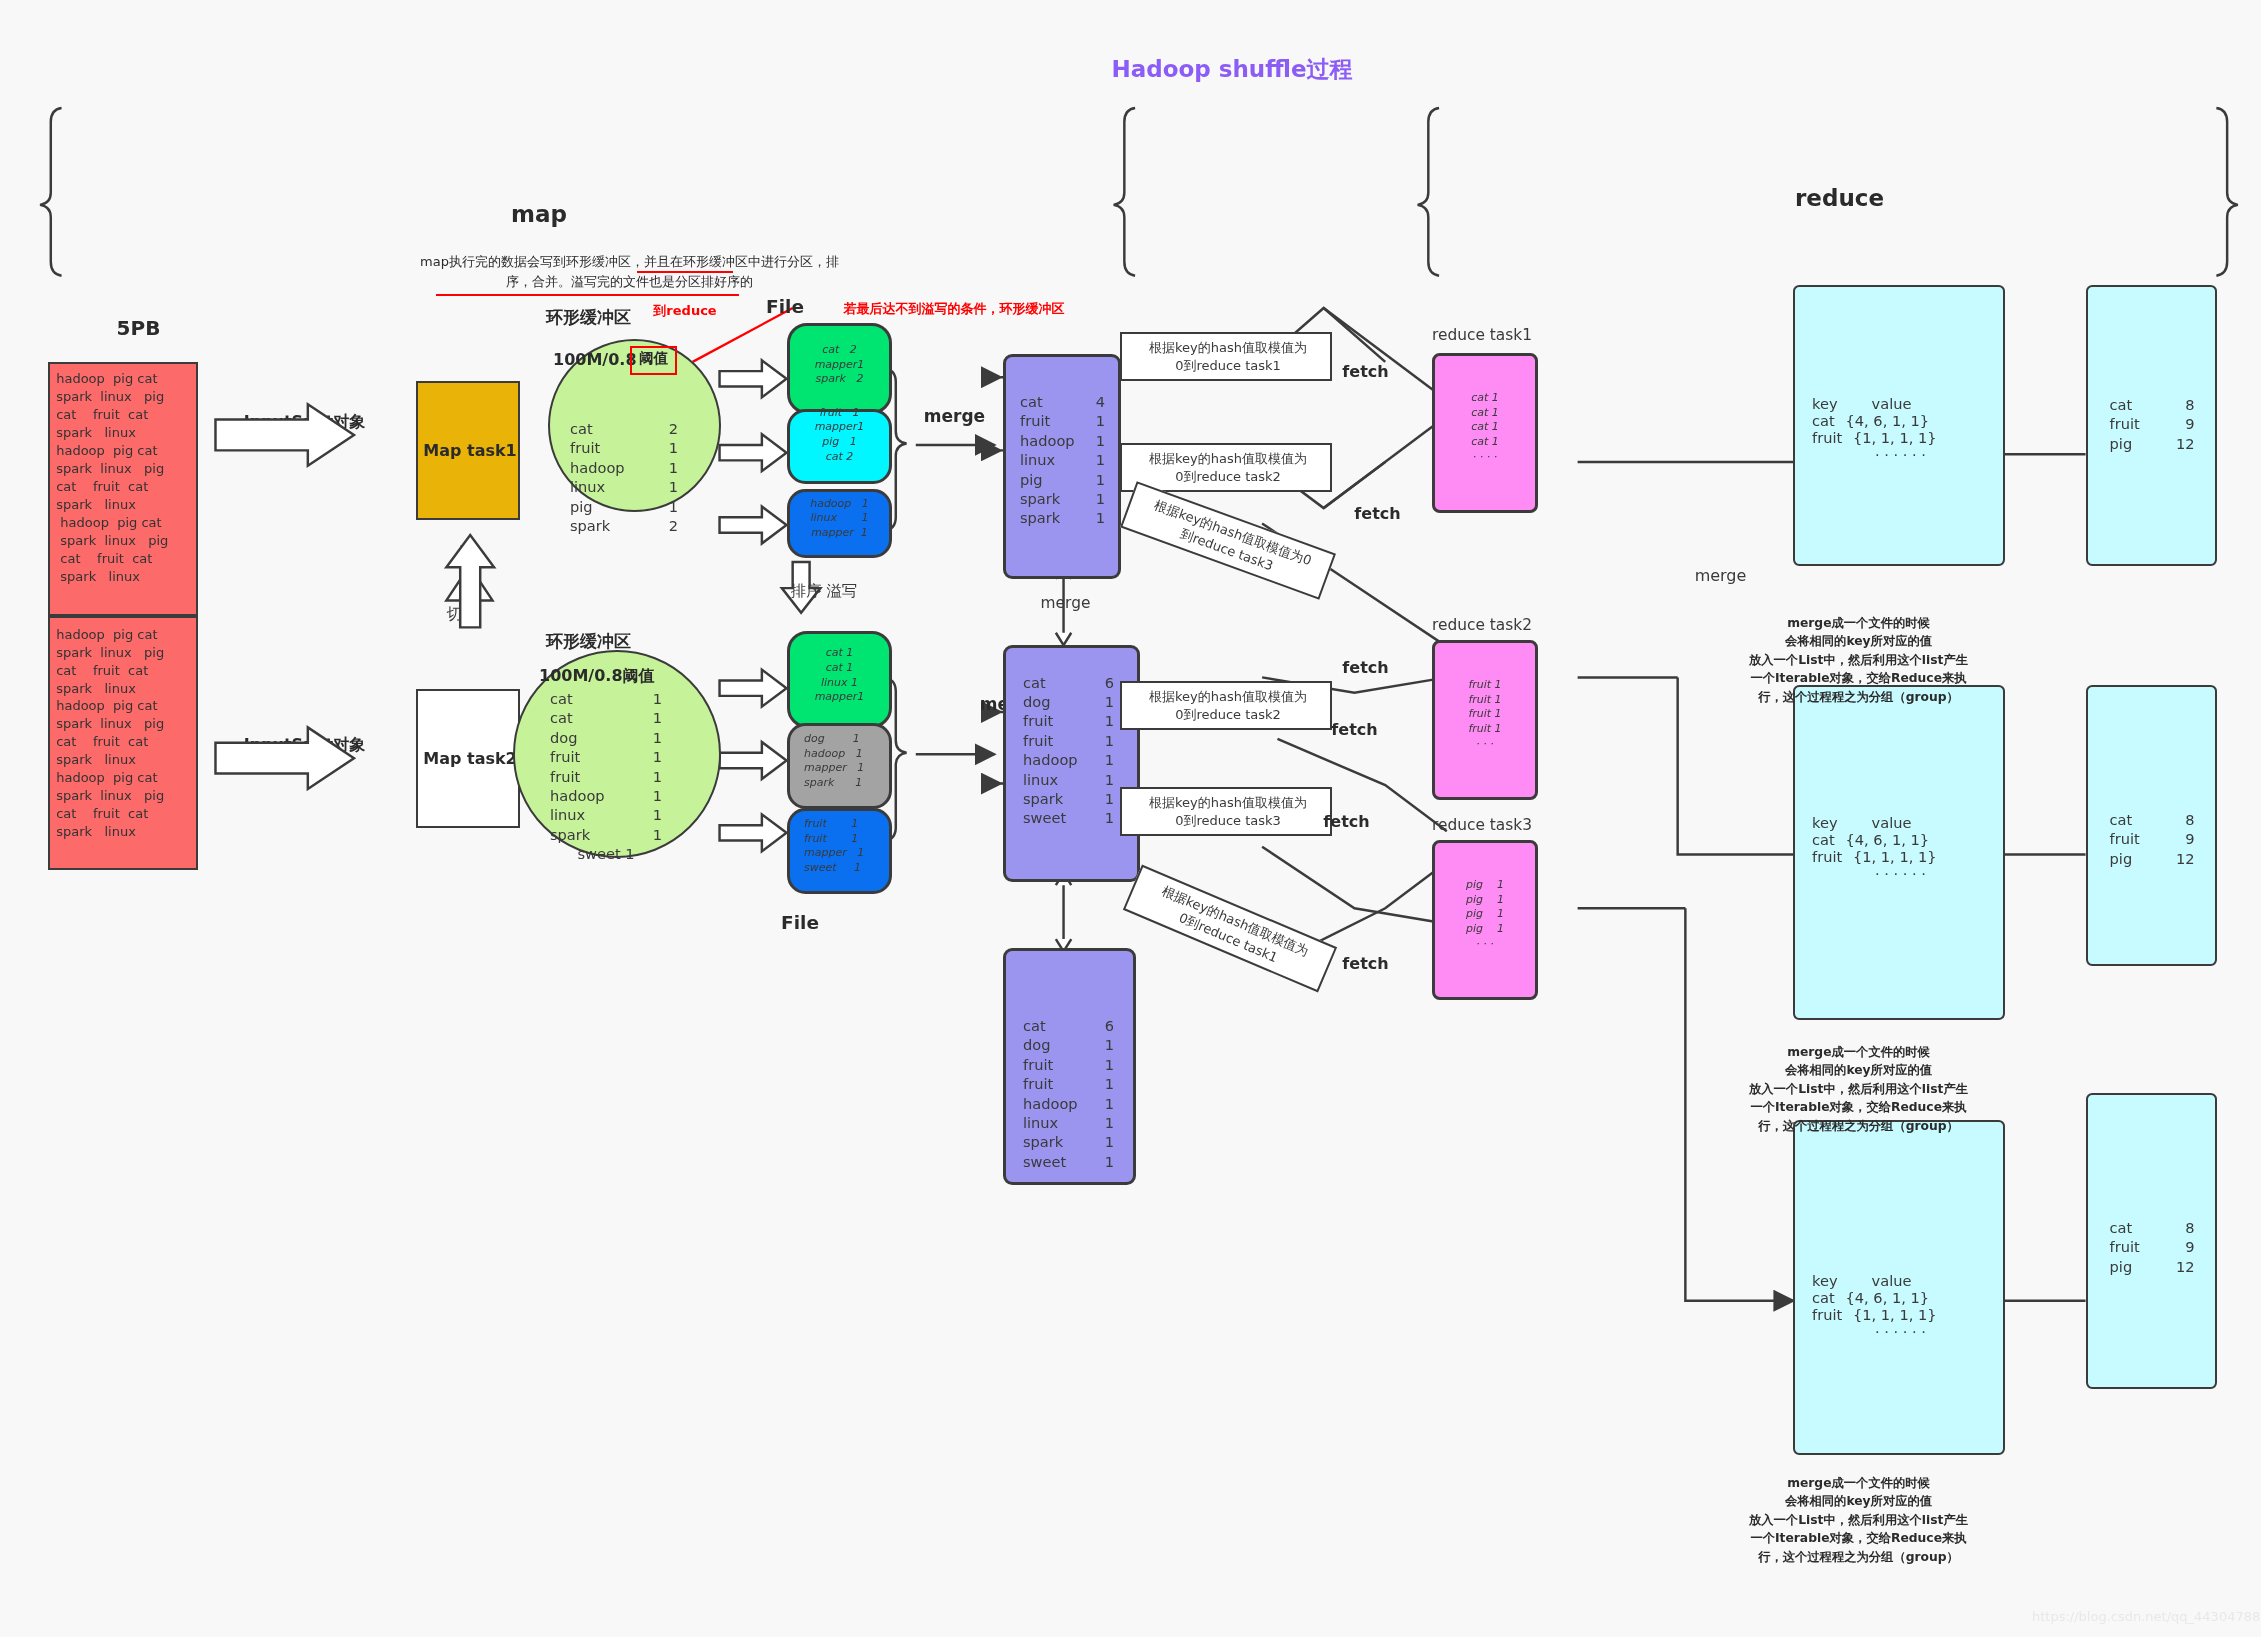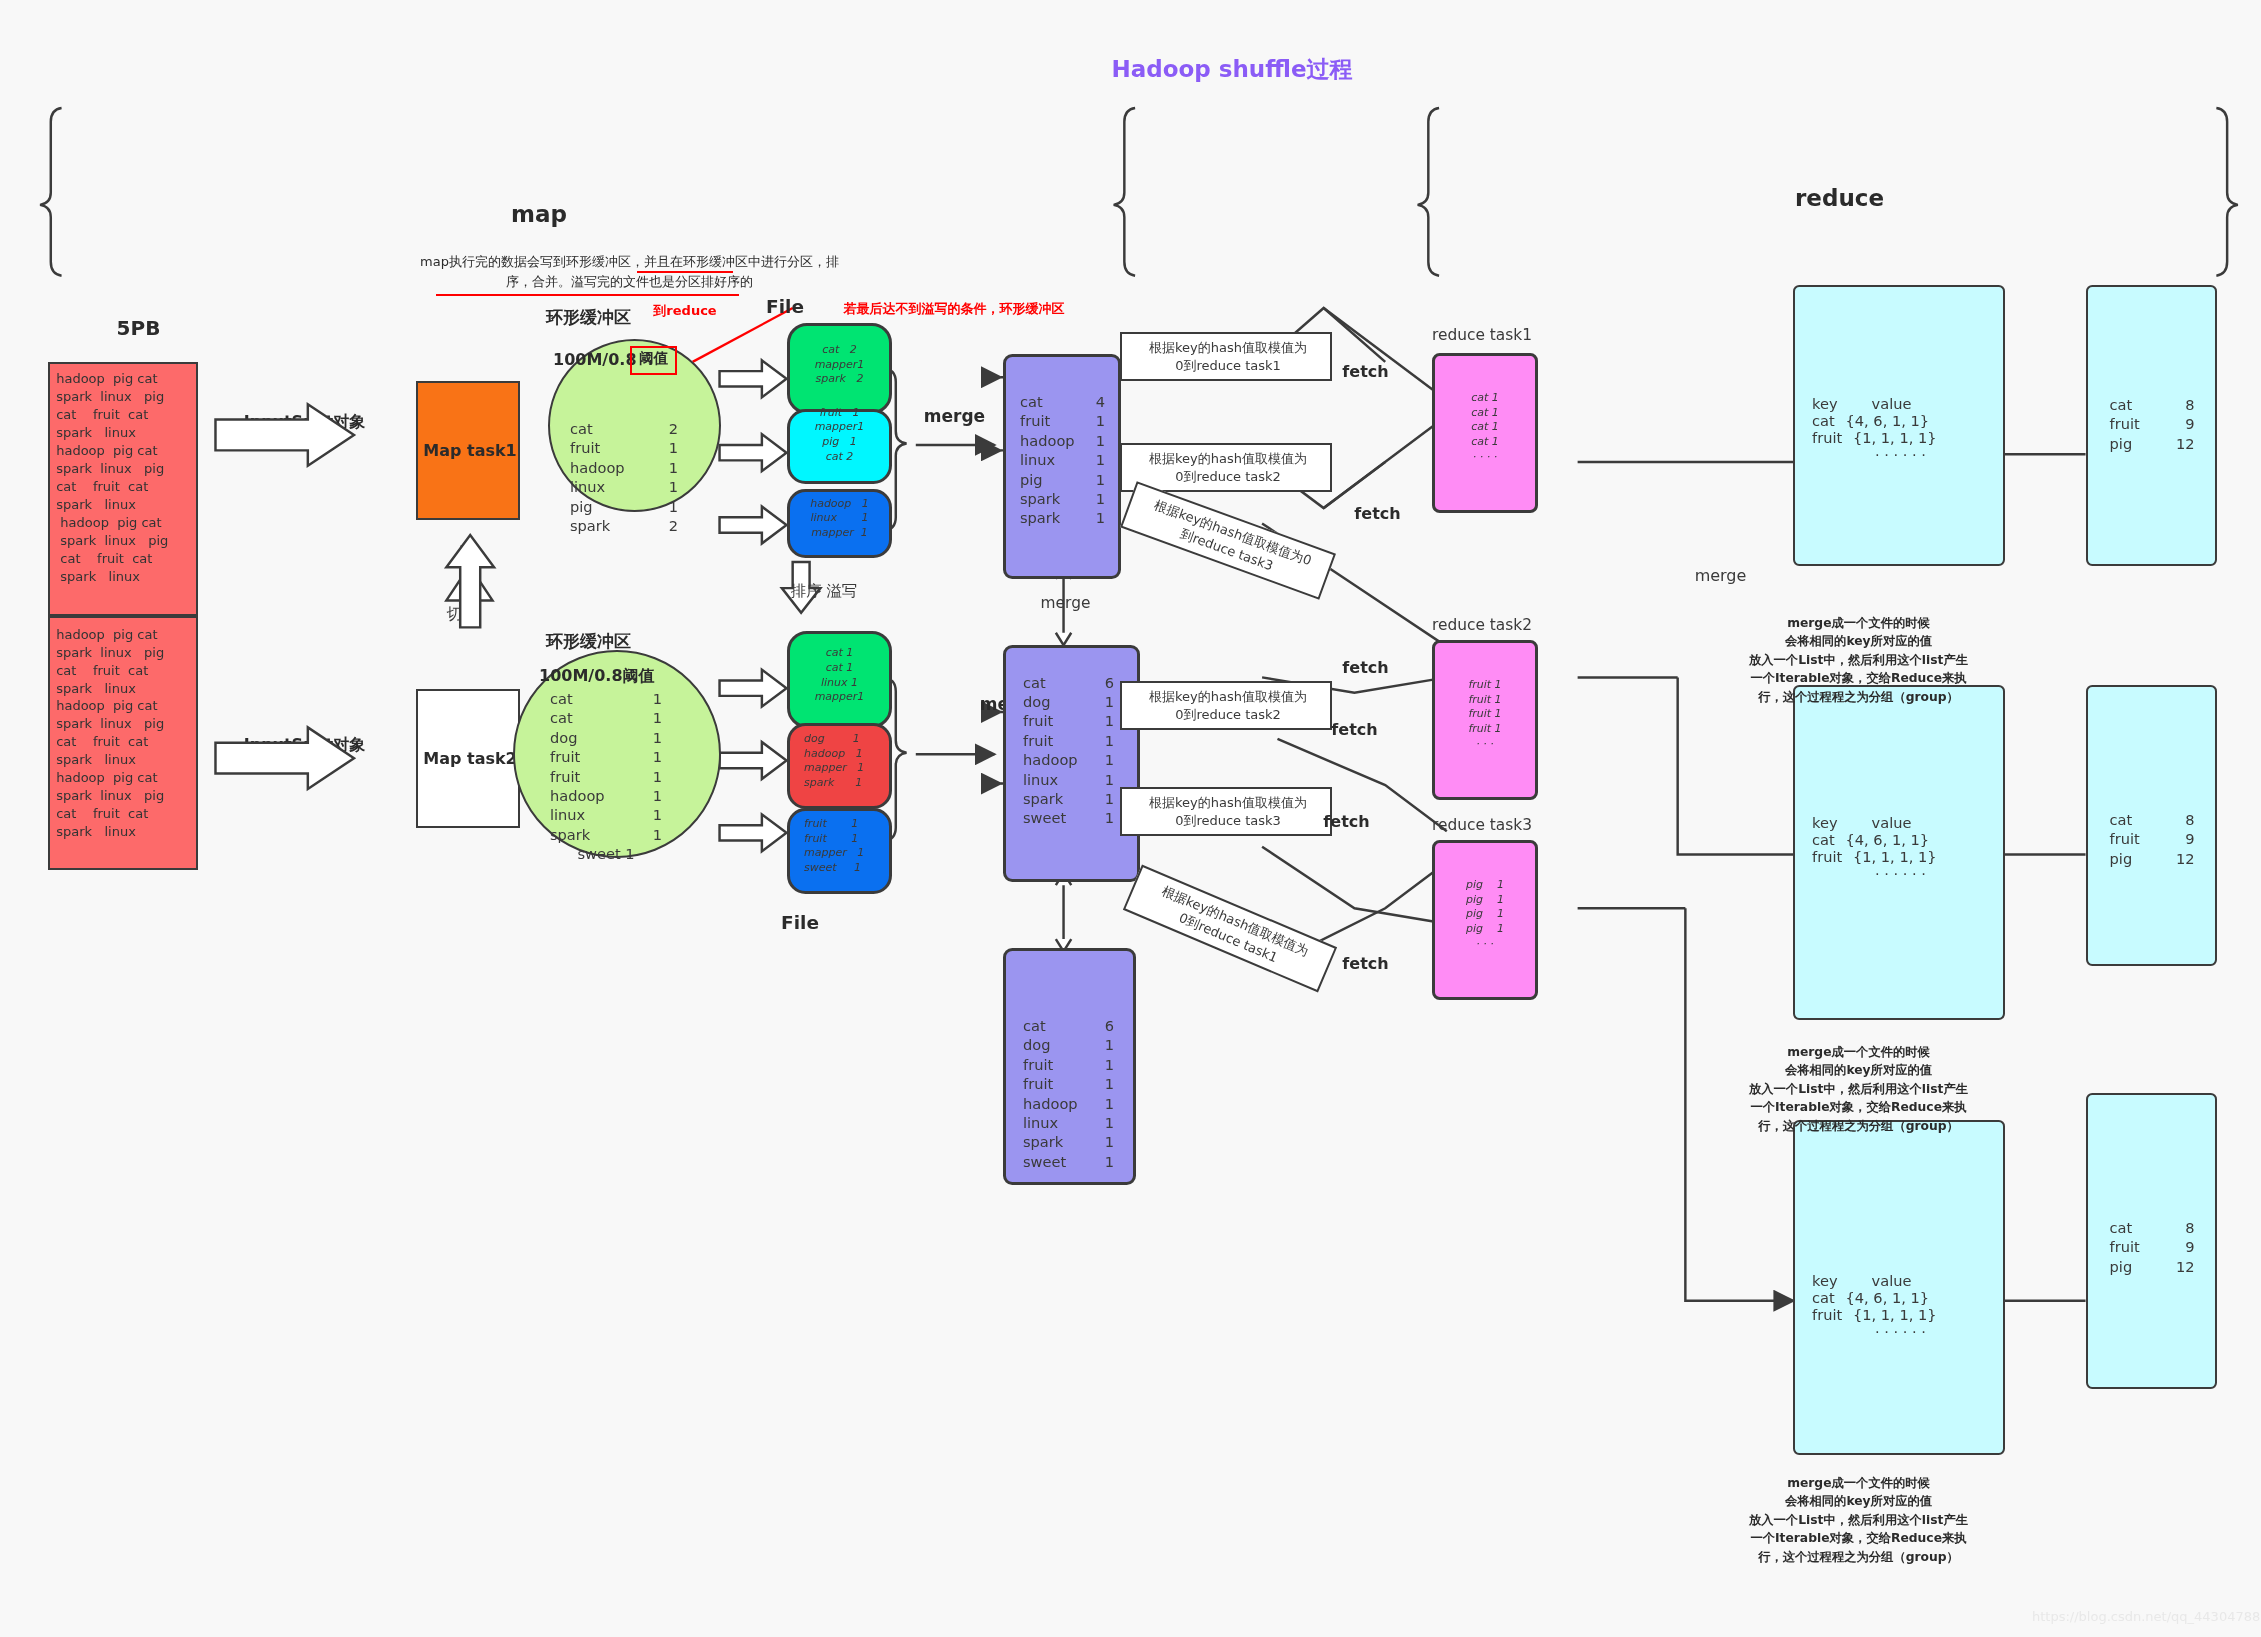--- a/index.html
+++ b/index.html
@@ -130,21 +130,21 @@
     <path d="M935,672 h55 v-14 l32,24 l-32,24 v-14 h-55 z"></path>
 
     <path d="M935,884 h55 v-14 l32,24 l-32,24 v-14 h-55 z"></path>
     <path d="M935,978 h55 v-14 l32,24 l-32,24 v-14 h-55 z"></path>
     <path d="M935,1072 h55 v-14 l32,24 l-32,24 v-14 h-55 z"></path>
 
     <path d="M1030,730 h22 v34 h14 l-25,32 l-25,-32 h14 z"></path>
   </g>
 </svg>
 
-<div class="abs box" style="left:416px;top:381px;width:104px;height:139px;background:#f97316;">
+<div class="abs box" style="left:416px;top:381px;width:104px;height:139px;background:#eab308;">
   <div class="abs lblb" style="left:0;top:58px;width:104px;">Map task1</div>
 </div>
 <div class="abs box" style="left:416px;top:689px;width:104px;height:139px;background:#fff;">
   <div class="abs lblb" style="left:0;top:58px;width:104px;">Map task2</div>
 </div>
 
 <div class="abs" style="left:360px;top:252px;width:539px;font-size:13px;font-weight:normal;line-height:1.5;
      color:#2b2b2b;text-align:center;white-space:pre;border-bottom:0;">map执行完的数据会写到环形缓冲区，并且在环形缓冲区中进行分区，排
 序，合并。溢写完的文件也是分区排好序的</div>
 <div class="abs" style="left:637px;top:271px;width:96px;height:2.3px;background:#ff0000;"></div>
@@ -254,21 +254,21 @@
 </div>
 
 <div class="abs" style="left:787px;top:631px;width:99px;height:91px;border-radius:20px;
      background:#00e472;border:3.1px solid #3b3b3b;">
   <div class="ctr" style="margin-top:12.3px;white-space:pre;">cat 1
 cat 1
 linux 1
 mapper1</div>
 </div>
 <div class="abs" style="left:787px;top:723px;width:99px;height:80px;border-radius:18.5px;
-     background:#ef4444;border:3.1px solid #3b3b3b;">
+     background:#a3a3a3;border:3.1px solid #3b3b3b;">
   <div class="ctr" style="margin-top:6.2px;white-space:pre;text-align:left;padding-left:14px;">dog        1
 hadoop   1
 mapper   1
 spark      1</div>
 </div>
 <div class="abs" style="left:787px;top:808px;width:99px;height:80px;border-radius:18.5px;
      background:#0a70f0;border:3.1px solid #3b3b3b;">
   <div class="ctr" style="margin-top:6.2px;white-space:pre;text-align:left;padding-left:14px;">fruit       1
 fruit       1
 mapper   1

